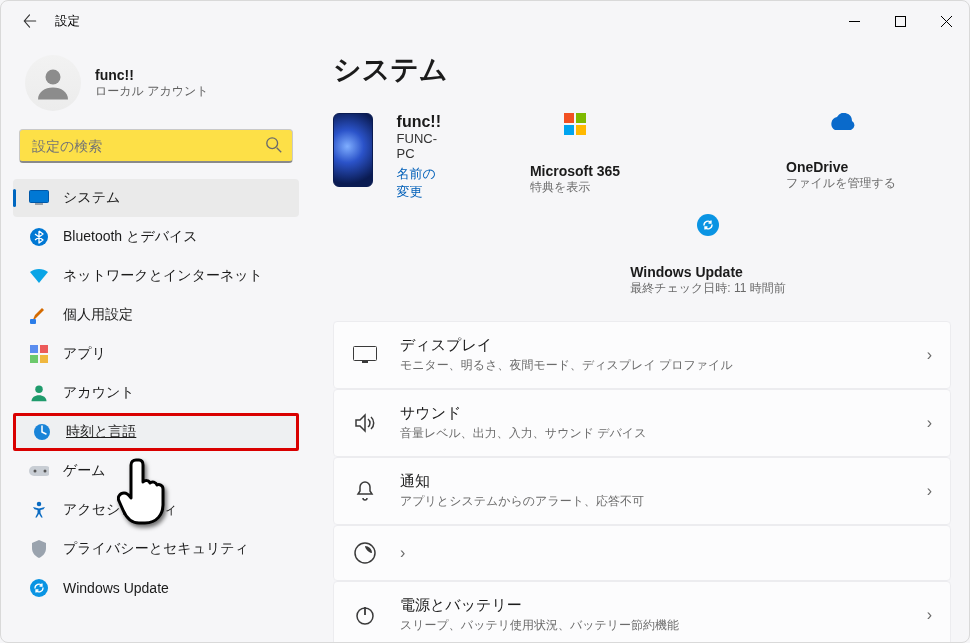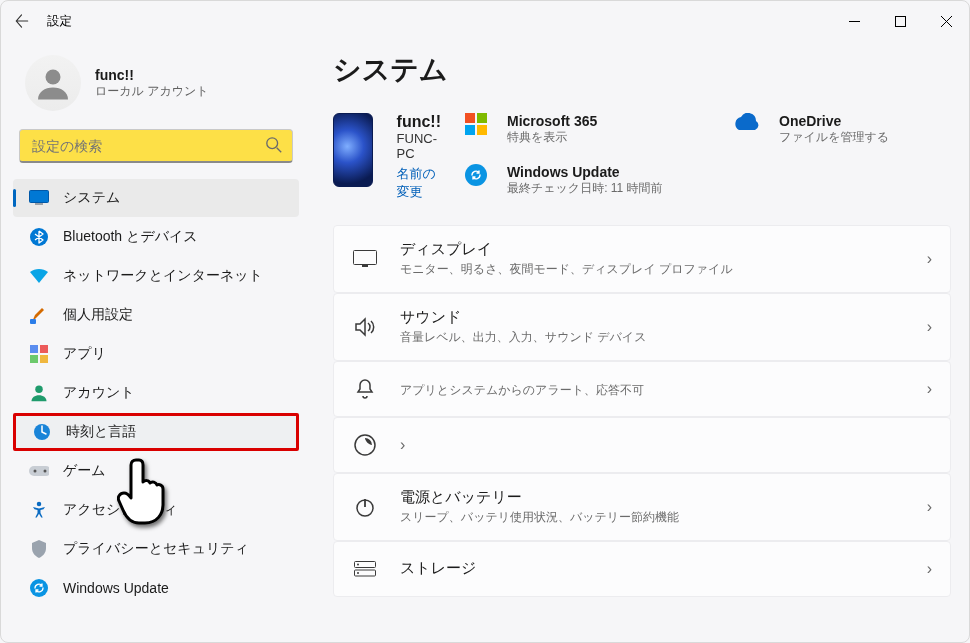--- a/index.html
+++ b/index.html
@@ -10,21 +10,21 @@
   background: #f6f6f8;
   width: 970px; height: 643px;
   overflow: hidden;
   border: 1px solid #d9d9d9;
   border-radius: 8px;
   position: relative;
 }
 .titlebar {
   height: 40px;
   display: flex; align-items: center;
-  padding-left: 4px;
+  padding-left: 12px;
 }
 .back-btn { width: 34px; display:flex; justify-content:center; color:#555; }
 .app-title { font-size: 12.5px; margin-left: 8px; color:#000; }
 .win-controls { margin-left: auto; display: flex; }
 .win-btn { width: 46px; height: 40px; display:flex; align-items:center; justify-content:center; color:#000; }
 
 .content { display: flex; height: calc(100% - 40px); }
 
 
 .sidebar { width: 310px; padding: 6px 6px 0 6px; }
@@ -51,39 +51,39 @@
   display:flex; align-items:center; gap:14px;
   height: 38px; padding: 0 12px 0 16px;
   margin: 1px 6px; border-radius:4px; cursor:default;
   position:relative; font-size:14px;
 }
 .nav li.selected { background:#eaeaea; }
 .nav li.selected::before {
   content:""; position:absolute; left:0; top:10px; bottom:10px; width:3px;
   background:#0067c0; border-radius:2px;
 }
-.nav li.highlight { border:3px solid #d90000; border-radius:2px; background:#eef0f2; height:38px; margin-left:6px; margin-right:6px;}
+.nav li.highlight { border:3px solid #d90000; border-radius:2px; background:#eef0f2; height:38px; margin-left:6px; margin-right:6px;text-decoration:underline;}
 .nav .nav-icon { width:20px; height:20px; display:flex; align-items:center; justify-content:center; }
 
 
 .main { flex:1; padding: 0 18px 0 22px; overflow-y:auto; }
 .page-title { font-size: 28px; font-weight:600; margin-top: 10px; margin-bottom: 24px; }
 
 .device-row { display:flex; align-items:flex-start; gap: 24px; margin-bottom: 24px; }
 .thumb {
   width: 118px; height: 74px; border-radius: 6px;
   background: radial-gradient(circle at 35% 45%, #7faeff 0%, #2b53c9 35%, #0a1b52 80%);
   border:1px solid #0a1b52;
 }
 .device-info .dn { font-weight:700; font-size:16px; }
 .device-info .dm { font-size:13px; color:#333; }
 .device-info .rn { font-size:13px; color:#005fb8; margin-top:4px; cursor:pointer; }
 
 .pins { margin-left:auto; display:grid; grid-template-columns:auto auto; column-gap:46px; row-gap:18px;}
-.pin { display:flex; align-items:flex-start; gap:20px; min-width: 220px;}
+.pin { display:flex; align-items:center; gap:28px; min-width: 220px; flex-direction: column;}
 .pin-title { font-size:14px; font-weight:600; }
 .pin-sub { font-size:12px; color:#6a6a6a; }
 .ms365-icon { display:grid; grid-template-columns:1fr 1fr; grid-template-rows:1fr 1fr; width:22px; height:22px; gap:2px;}
 .ms365-icon span{display:block;width:100%;height:100%;}
 .cloud-icon{width:28px;height:18px;}
 .wu-icon{width:22px;height:22px;border-radius:50%;background:#0a94e3;display:flex;align-items:center;justify-content:center;}
 
 
 .cards { display:flex; flex-direction:column; }
 .card {
@@ -332,20 +332,21 @@
           </div>
         <span class="chev">›</span>
       </div>
       <div class="card">
         <span class="c-icon">
             <svg width="20" height="22">
               <path d="M10 2a5 5 0 015 5v4l2 3H3l2-3V7a5 5 0 015-5zM8 18a2 2 0 004 0" stroke="#3a3a3a" fill="none" stroke-width="1.5"></path>
             </svg>
           </span>
         <div class="c-body">
+            <div class="c-title">通知</div>
             <div class="c-sub">アプリとシステムからのアラート、応答不可</div>
           </div>
         <span class="chev">›</span>
       </div>
       <div class="card">
         <span class="c-icon">
             <svg width="22" height="22">
               <circle cx="11" cy="11" r="10" stroke="#3a3a3a" fill="none" stroke-width="1.5"></circle>
               <path d="M11 4a7 7 0 017 7c-3 0-7-4-7-7z" fill="#3a3a3a"></path>
             </svg>

